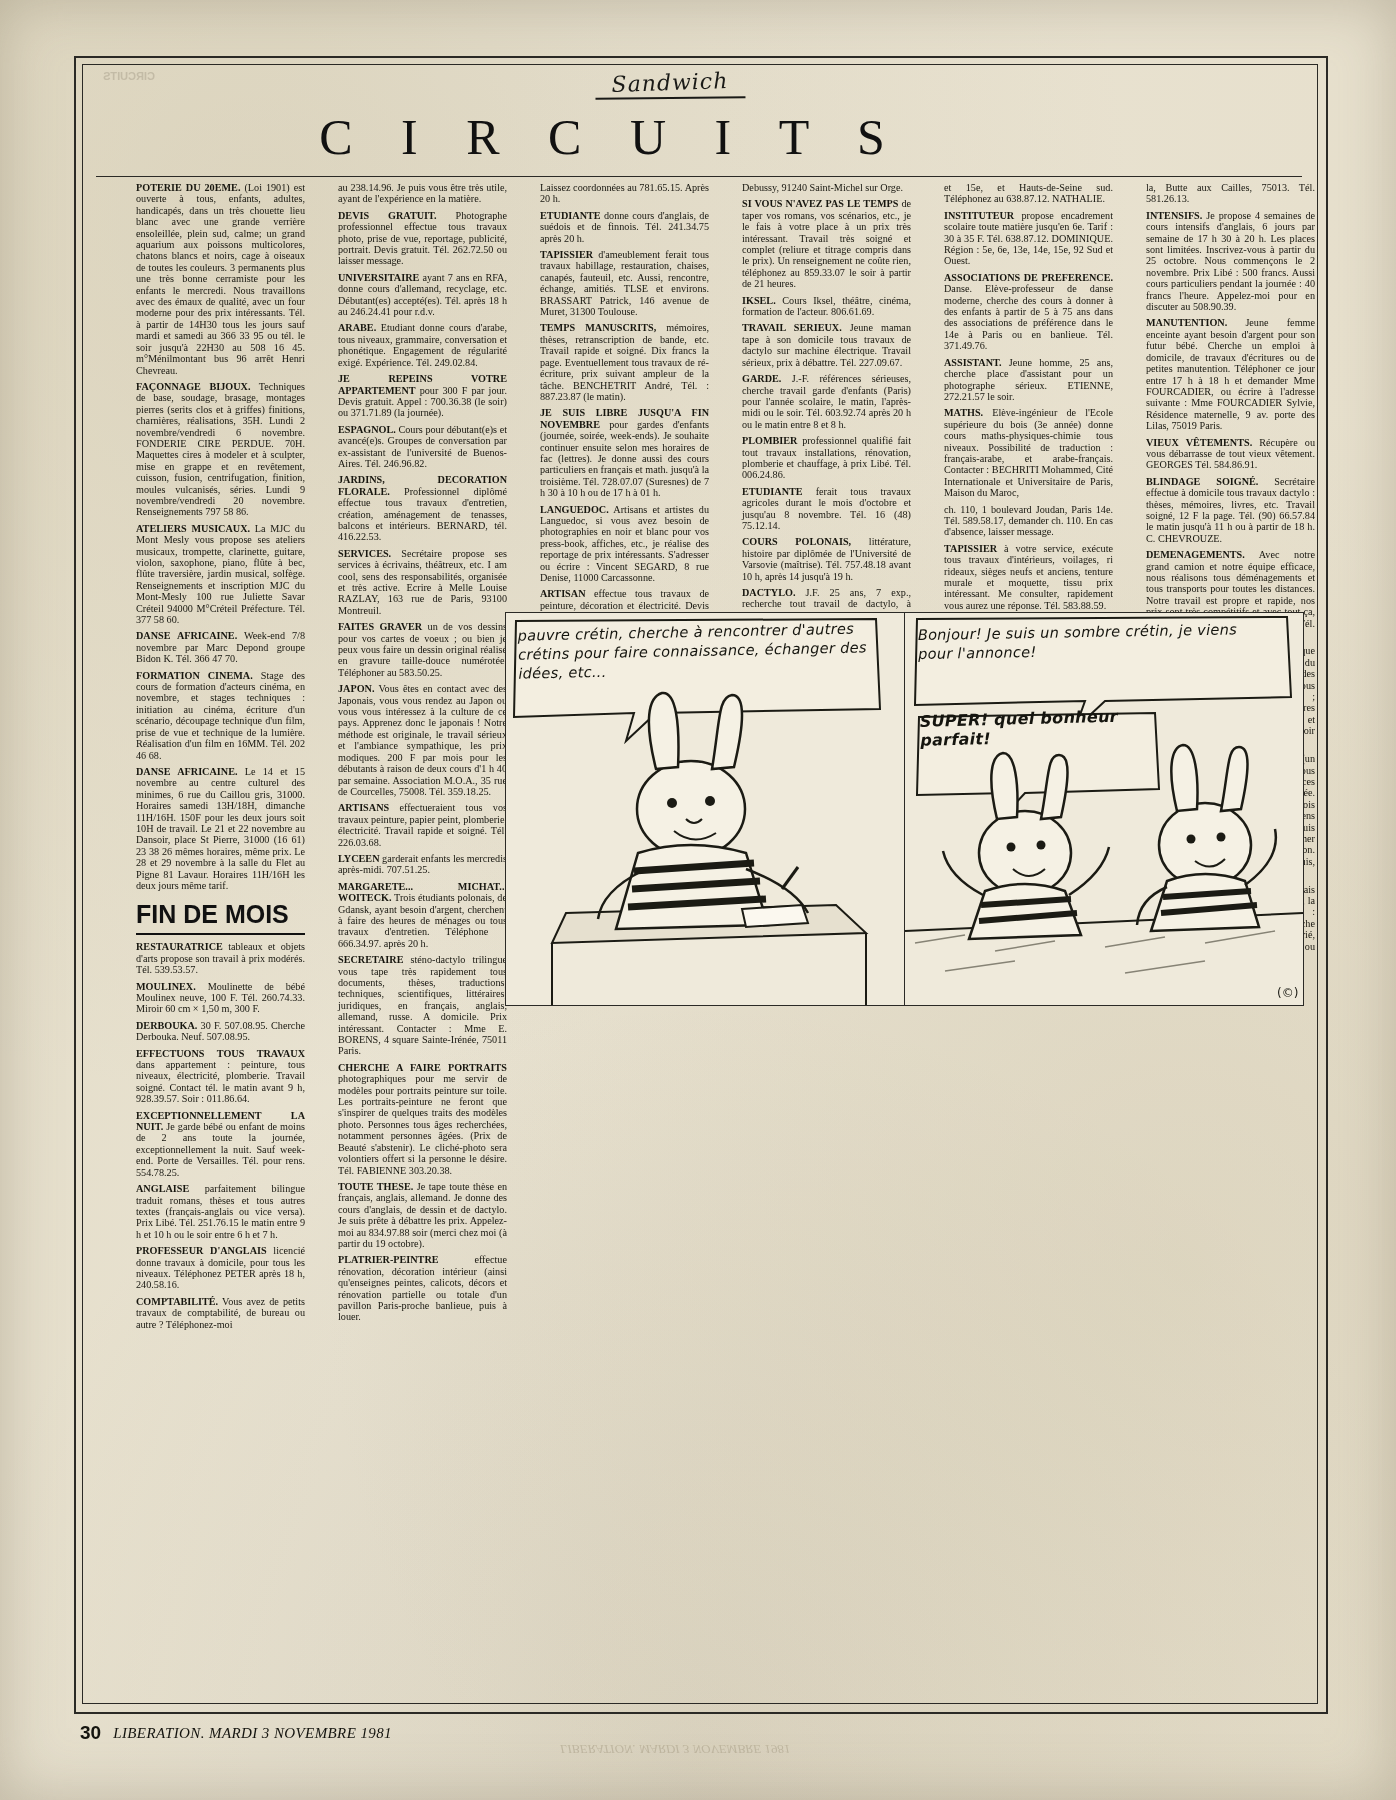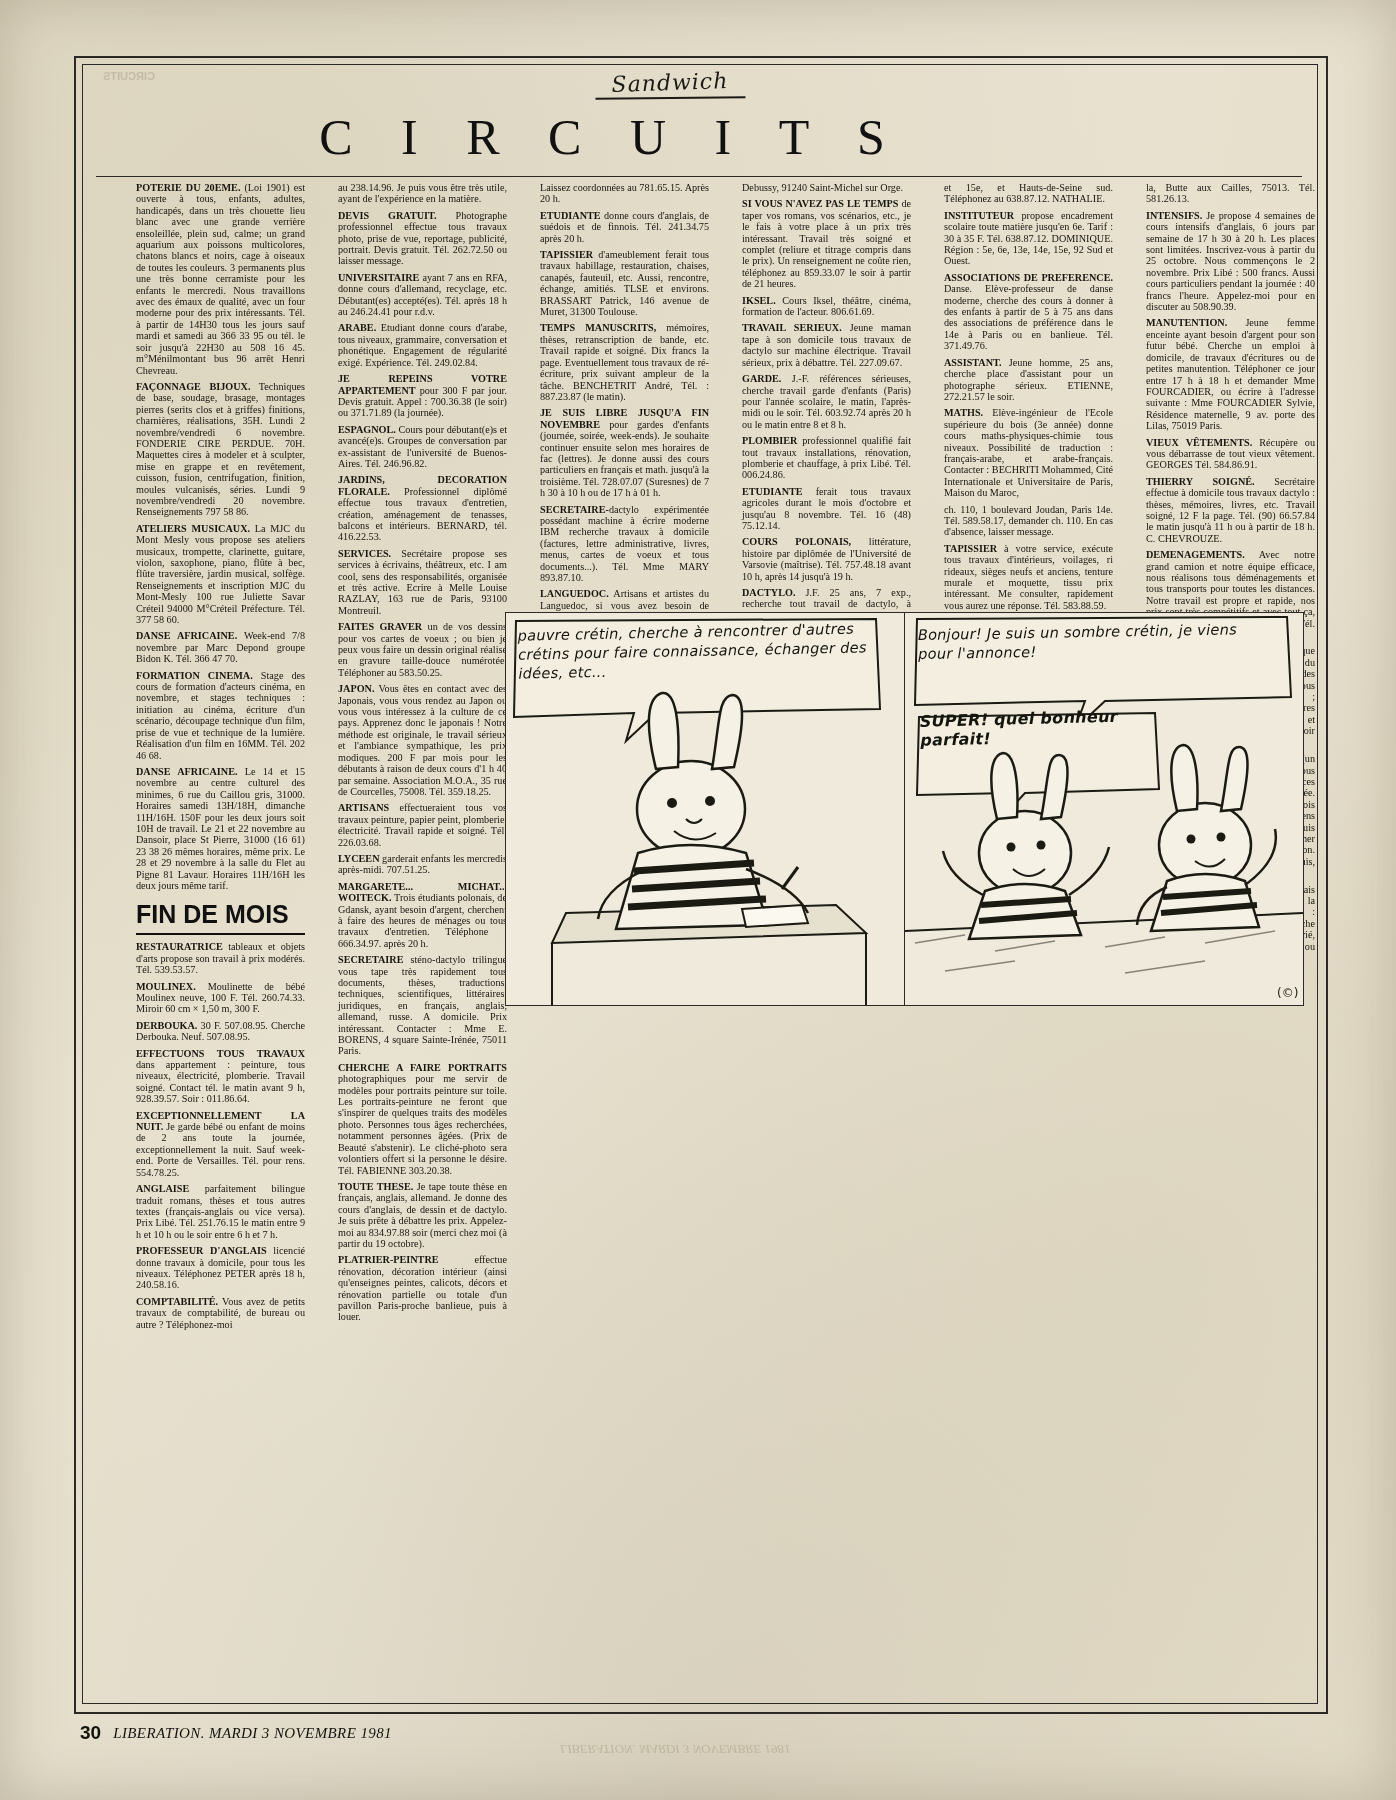--- a/index.html
+++ b/index.html
@@ -259,21 +259,20 @@
         <p class="entry"><b>CHERCHE A FAIRE PORTRAITS</b><span> photographiques pour me servir de modèles pour portraits peinture sur toile. Les portraits-peinture ne feront que s'inspirer de quelques traits des modèles photo. Personnes tous âges recherchées, notamment personnes âgées. (Prix de Beauté s'abstenir). Le cliché-photo sera volontiers offert si la personne le désire. Tél. FABIENNE 303.20.38.</span></p>
         <p class="entry"><b>TOUTE THESE.</b><span> Je tape toute thèse en français, anglais, allemand. Je donne des cours d'anglais, de dessin et de dactylo. Je suis prête à débattre les prix. Appelez-moi au 834.97.88 soir (merci chez moi (à partir du 19 octobre).</span></p>
         <p class="entry"><b>PLATRIER-PEINTRE</b><span> effectue rénovation, décoration intérieur (ainsi qu'enseignes peintes, calicots, décors et rénovation partielle ou totale d'un pavillon Paris-proche banlieue, puis à louer.</span></p>
       </div>
     <div class="col c2" id="col2">
         <p class="entry"><span>Laissez coordonnées au 781.65.15. Après 20 h.</span></p>
         <p class="entry"><b>ETUDIANTE</b><span> donne cours d'anglais, de suédois et de finnois. Tél. 241.34.75 après 20 h.</span></p>
         <p class="entry"><b>TAPISSIER</b><span> d'ameublement ferait tous travaux habillage, restauration, chaises, canapés, fauteuil, etc. Aussi, rencontre, échange, amitiés. TLSE et environs. BRASSART Patrick, 146 avenue de Muret, 31300 Toulouse.</span></p>
         <p class="entry"><b>TEMPS MANUSCRITS,</b><span> mémoires, thèses, retranscription de bande, etc. Travail rapide et soigné. Dix francs la page. Eventuellement tous travaux de ré-écriture, prix suivant ampleur de la tâche. BENCHETRIT André, Tél. : 887.23.87 (le matin).</span></p>
         <p class="entry"><b>JE SUIS LIBRE JUSQU'A FIN NOVEMBRE</b><span> pour gardes d'enfants (journée, soirée, week-ends). Je souhaite continuer ensuite selon mes horaires de fac (lettres). Je donne aussi des cours particuliers en français et math. jusqu'à la troisième. Tél. 728.07.07 (Suresnes) de 7 h 30 à 10 h ou de 17 h à 01 h.</span></p>
-        <p class="entry"><b>SECRETAIRE-</b><span>dactylo expérimentée possédant machine à écrire moderne IBM recherche travaux à domicile (factures, lettre administrative, livres, menus, cartes de voeux et tous documents...). Tél. Mme MARY 893.87.10.</span></p>
         <p class="entry"><b>LANGUEDOC.</b><span> Artisans et artistes du Languedoc, si vous avez besoin de photographies en noir et blanc pour vos press-book, affiches, etc., je réalise des reportage de prix intéressants. S'adresser ou écrire : Vincent SEGARD, 8 rue Denise, 11000 Carcassonne.</span></p>
         <p class="entry"><b>ARTISAN</b><span> effectue tous travaux de peinture, décoration et électricité. Devis gratuit. Téléphoner 281.28.78. Demander THIERRY ou laisser message.</span></p>
         <p class="entry"><b>BLINDAGE.</b><span> Effectue tous travaux, installation et dépannages, plomberie, chauffage, serrurerie, blindage de porte, menuiserie, télévision, électroménager, peinture. Tél. 050.90.44.</span></p>
         <p class="entry"><b>BOIS.</b><span> Bientôt 2 ans que je travaille le bois. J'ai débuté par un stage chez les Compagnons du tour de France et ce, durant 6 mois. Ensuite j'ai travaillé avec un artisan en province (restauration) durant 9 mois. Puis sur Paris en atelier. J'aimerais trouver un employeur en menuiserie où tout autre travail du bois (ayant une nette préférence pour apprendre la restauration du meuble). Ayant moins de 26 ans, il vous est fait possible de me prendre sous le contrat emploi-formation » ou autre formule venant en aide aux artisans. J'ose espérer par cette annonce plusieurs propositions. Voici mon adresse : BESSON Pascale, 37 rue</span></p>
       </div>
     <div class="col c3" id="col3">
         <p class="entry"><span>Debussy, 91240 Saint-Michel sur Orge.</span></p>
         <p class="entry"><b>SI VOUS N'AVEZ PAS LE TEMPS</b><span> de taper vos romans, vos scénarios, etc., je le fais à votre place à un prix très intéressant. Travail très soigné et complet (reliure et titrage compris dans le prix). Un renseignement ne coûte rien, téléphonez au 859.33.07 le soir à partir de 21 heures.</span></p>
         <p class="entry"><b>IKSEL.</b><span> Cours Iksel, théâtre, cinéma, formation de l'acteur. 806.61.69.</span></p>
         <p class="entry"><b>TRAVAIL SERIEUX.</b><span> Jeune maman tape à son domicile tous travaux de dactylo sur machine électrique. Travail sérieux, prix à débattre. Tél. 227.09.67.</span></p>
@@ -300,21 +299,21 @@
         <p class="entry"><b>ECRIVAIN PUBLIC.</b><span> Vous avez une lettre à rédiger, un dossier à compléter, une transcription de magnétophone, un texte à corriger. Téléphonez au 238.33.63.</span></p>
         <p class="entry"><b>ETUDIANT BEAUX-ARTS,</b><span> 2e année, ancien élève de l'E.S.A.G. Diplômé de l'E.N.S.A.A.M.A., métiers d'arts. BTS d'art mural. B.A.F.A. donne cours soldés mais bien remplis de dessin, peinture, modelage... dans son atelier. Prépare aux entrées grandes écoles. Tél. le soir au 283.65.78/367.84.41/581.44.86, demander FREDERIC ou laisser message.</span></p>
         <p class="entry"><b>SECRETARIAT.</b><span> Dactylo expérimentée taperait toute sorte de textes, français et anglais. Travail impeccable par machine Smith Corona. Tél. 258.91.22.</span></p>
         <p class="entry"><b>THEATRE DANSE.</b><span> Théâtre de Bridays (théâtre, danse), cherche comédiens, danseurs et comédiennes danseuses pour troupe amateur et pourquoi pas professionnelle. Alain BORLANT, 30 rue de</span></p>
       </div>
     <div class="col c5" id="col5">
         <p class="entry"><span>la, Butte aux Cailles, 75013. Tél. 581.26.13.</span></p>
         <p class="entry"><b>INTENSIFS.</b><span> Je propose 4 semaines de cours intensifs d'anglais, 6 jours par semaine de 17 h 30 à 20 h. Les places sont limitées. Inscrivez-vous à partir du 25 octobre. Nous commençons le 2 novembre. Prix Libé : 500 francs. Aussi cours particuliers pendant la journée : 40 francs l'heure. Appelez-moi pour en discuter au 508.90.39.</span></p>
         <p class="entry"><b>MANUTENTION.</b><span> Jeune femme enceinte ayant besoin d'argent pour son futur bébé. Cherche un emploi à domicile, de travaux d'écritures ou de petites manutention. Téléphoner ce jour entre 17 h à 18 h et demander Mme FOURCADIER, ou écrire à l'adresse suivante : Mme FOURCADIER Sylvie, Résidence maternelle, 9 av. porte des Lilas, 75019 Paris.</span></p>
         <p class="entry"><b>VIEUX VÊTEMENTS.</b><span> Récupère ou vous débarrasse de tout vieux vêtement. GEORGES Tél. 584.86.91.</span></p>
-        <p class="entry"><b>THIERRY SOIGNÉ.</b><span> Secrétaire effectue à domicile tous travaux dactylo : thèses, mémoires, livres, etc. Travail soigné, 12 F la page. Tél. (90) 66.57.84 le matin jusqu'à 11 h ou à partir de 18 h. C. CHEVROUZE.</span></p>
+        <p class="entry"><b>BLINDAGE SOIGNÉ.</b><span> Secrétaire effectue à domicile tous travaux dactylo : thèses, mémoires, livres, etc. Travail soigné, 12 F la page. Tél. (90) 66.57.84 le matin jusqu'à 11 h ou à partir de 18 h. C. CHEVROUZE.</span></p>
         <p class="entry"><b>DEMENAGEMENTS.</b><span> Avec notre grand camion et notre équipe efficace, nous réalisons tous déménagements et tous transports pour toutes les distances. Notre travail est propre et rapide, nos prix sont très compétitifs et avec tout ça, nous restons toujours sympas. Tél. 797.08.12.</span></p>
         <p class="entry"><b>CERAMIQUE.</b><span> Cours de céramique dans un atelier professionnel. Travail du grès, compréhension de la matière et des émaux, recherche de formes. Nous travaillerons en petits groupes ; débutants et avancés ; avec des horaires adaptés à chacun. Tél. atelier, lundi et jeudi 371.83.78. Privé, matin ou soir 344.19.89 ou 344.39.66.</span></p>
         <p class="entry"><b>RESTAURATION.</b><span> Pour cet hiver (un sol soleil), a me propose d'effectuer tous travaux de restauration d'édifices anciens. Maçonnerie en pierre souhaitée. Alliance de la pierre et du bois appréciée. Sud ou Pays méditerranéens désirés. Je maçonne la pierre depuis plusieurs années et peut confirmer rapidement le caractère de votre maison. Ecrire à M. AMADEO Jean-Louis, Folbeix, 23270 Châteley-Malvaleix.</span></p>
         <p class="entry"><b>PSYCHOMOTRICIENNE.</b><span> J'aimerais faire passer dans Libé rubrique boulot, la petite annonce suivante : psychomotricienne, recherche association pour travail libéral ou salarié, ou emploi d'éducatrice, animatrice ou sec-</span></p>
       </div>
   </div>
 
   <div class="comic">
     <div class="half left">
       <svg width="398" height="392" viewBox="0 0 398 392">

